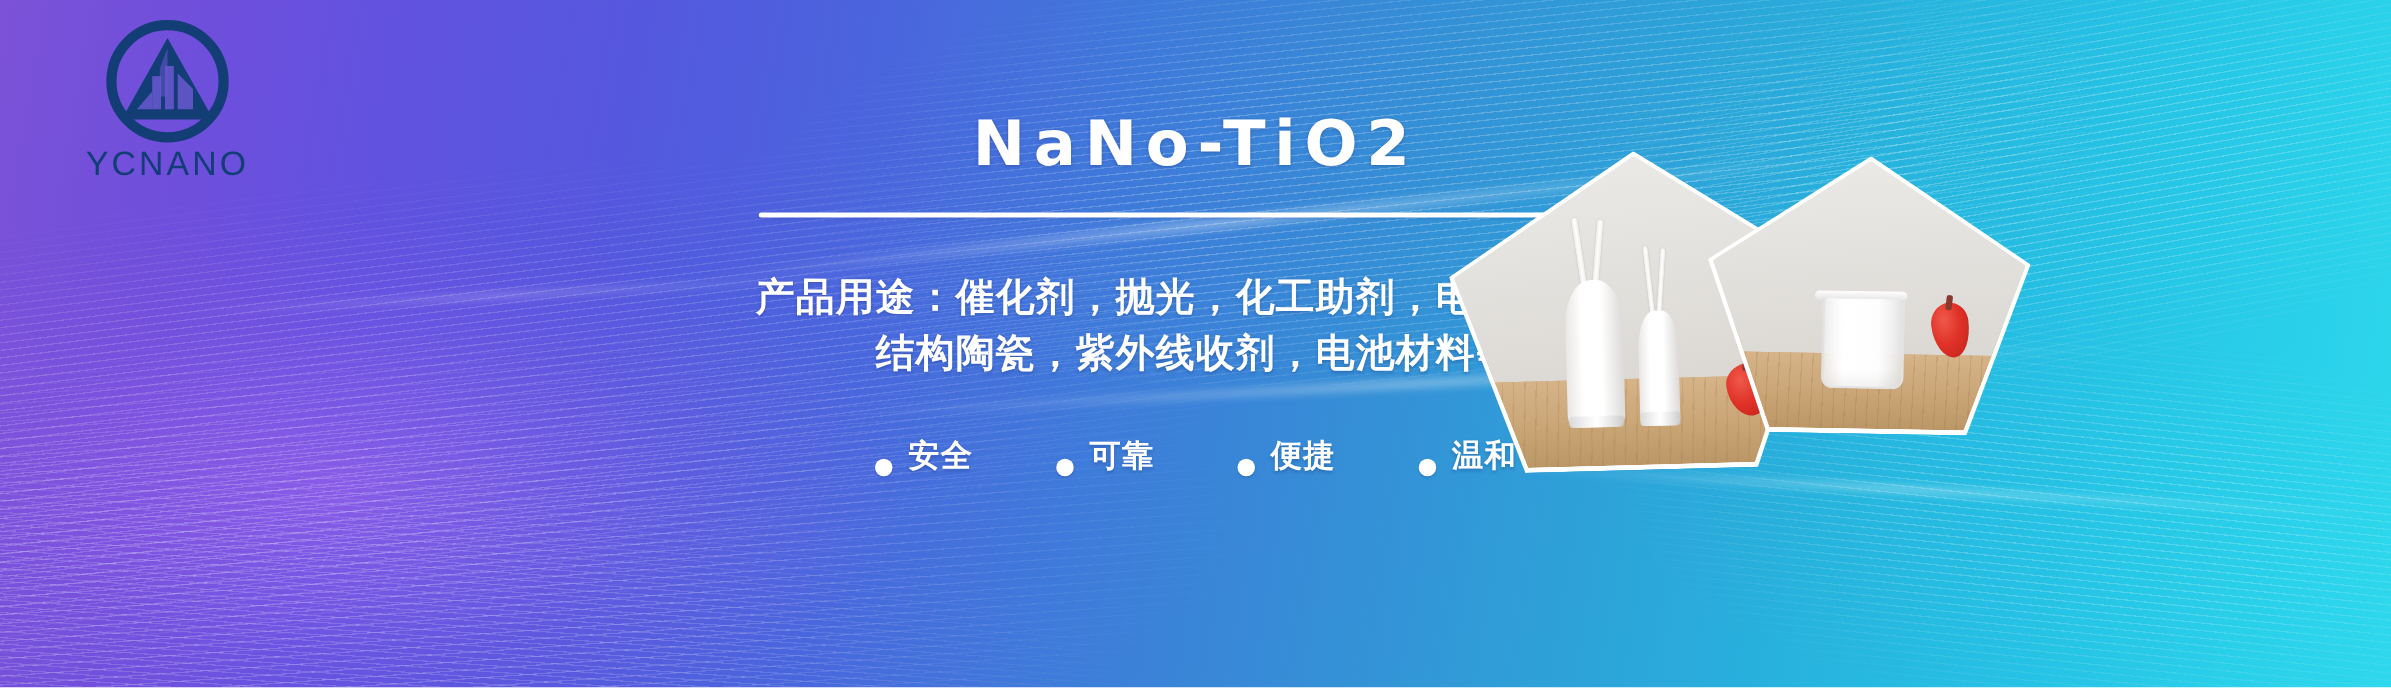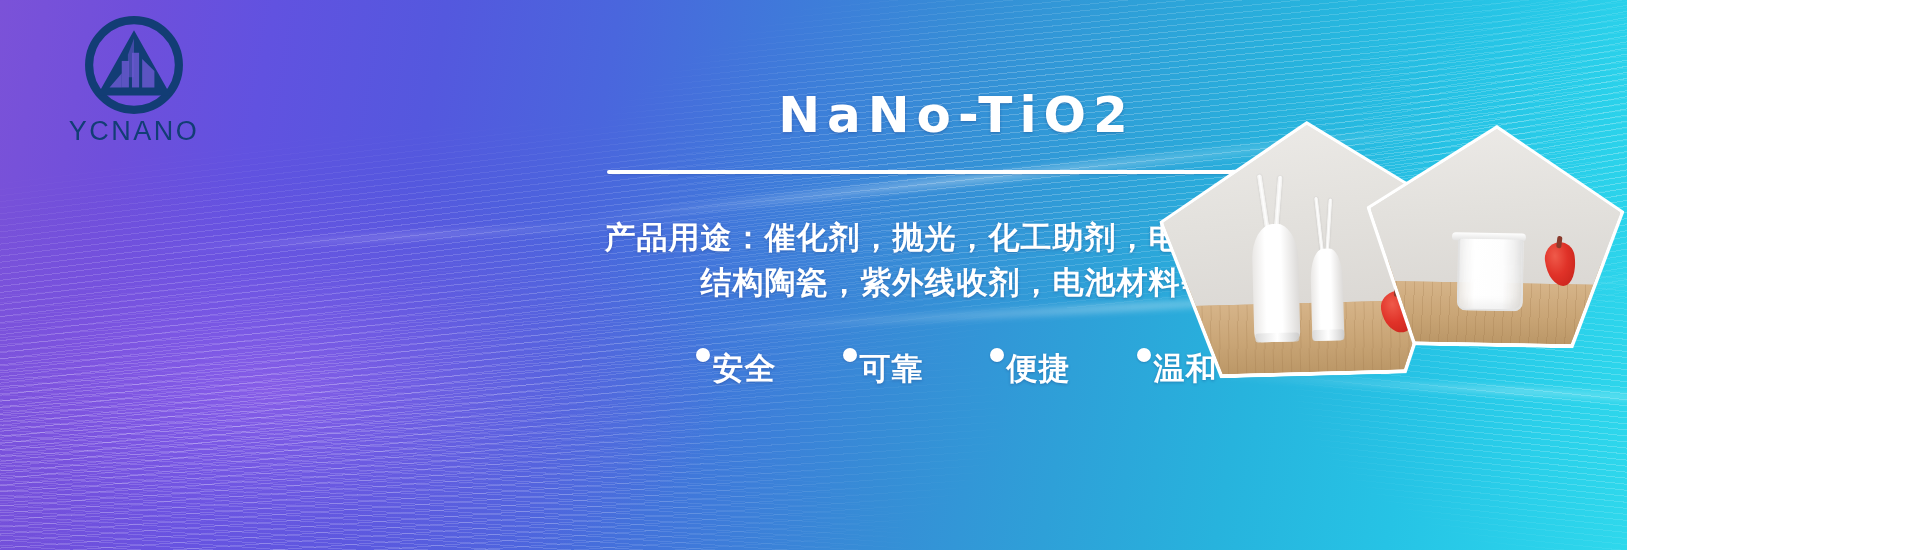--- a/index.html
+++ b/index.html
@@ -1,20 +1,20 @@
 <!DOCTYPE html>
 <html><head>
 <meta charset="utf-8">
 <style>
   html,body{margin:0;padding:0;background:#fff;}
   body{font-family:"Liberation Sans","DejaVu Sans",sans-serif;}
 
   .banner{
     position:relative;
-    width:1627px;
+    width:1913px;
     height:550px;
     overflow:hidden;
     background:linear-gradient(100deg,
         #7b52d8 0%,
         #6f4fdb 8%,
         #6152e0 16%,
         #5458de 26%,
         #4a66dd 36%,
         #3f7ada 46%,
         #368dd6 56%,
@@ -160,22 +160,22 @@
   .usage .ln{display:block;white-space:nowrap;}
 
   .features{
     margin-top:42px;
     display:flex;
     justify-content:center;
     align-items:center;
     gap:66px;
   }
   .feature{
-    display:flex;align-items:flex-start;gap:3px;
-    font-size:31px;font-weight:700;color:#fff;letter-spacing:1px;
+    display:flex;align-items:flex-end;gap:13px;
+    font-size:25px;font-weight:700;color:#fff;letter-spacing:1px;
     text-shadow:0 1px 3px rgba(20,40,110,.32);
     white-space:nowrap;
   }
   .dot{
     width:14px;height:14px;border-radius:50%;background:#fff;flex:0 0 auto;
     box-shadow:0 1px 2px rgba(20,40,110,.25);
   }
 
   
   .penta{

